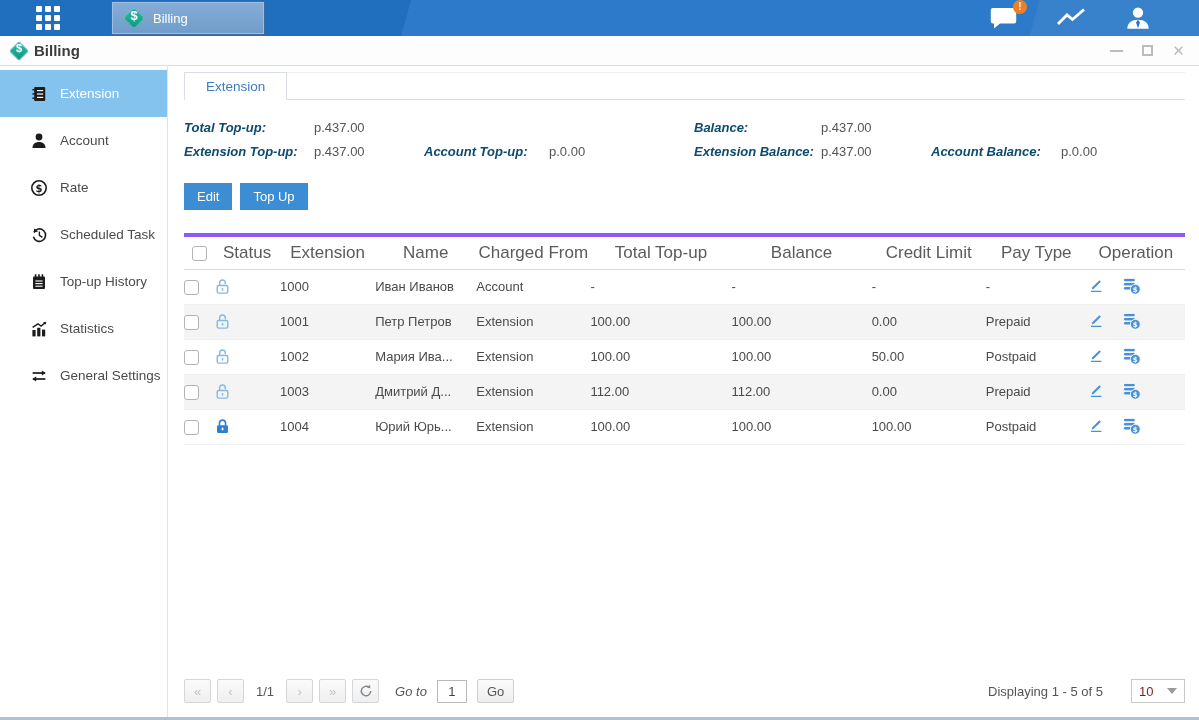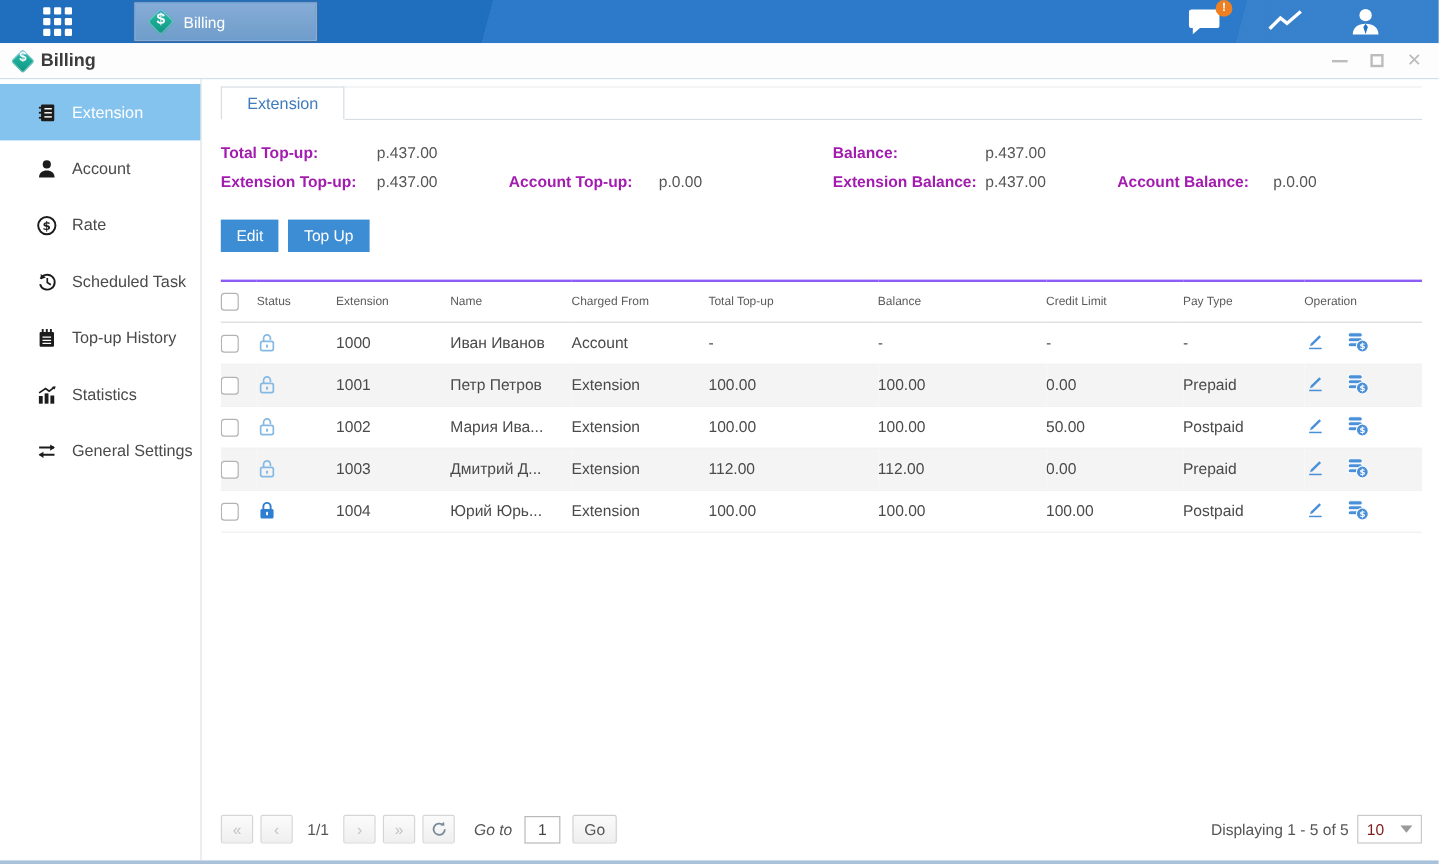--- a/index.html
+++ b/index.html
@@ -48,48 +48,48 @@
   .main { flex:1; display:flex; flex-direction:column; padding:6px 14px 14px 16px; min-height:0; }
 
   
   .tabstrip { display:flex; height:28px; flex:0 0 28px; }
   .tab { padding:0 21px; background:#fff; border:1px solid #d8dee4; border-bottom:1px solid #fff; color:#3f7cbe;
     font-size:13.5px; display:flex; align-items:center; cursor:pointer; position:relative; z-index:1; }
   .tabstrip .rest { flex:1; border-top:1px solid #eceeef; border-bottom:1px solid #d8dee4; }
 
   
   .summary { margin-top:20px; display:grid; grid-template-columns:130px 110px 125px 145px 127px 110px 130px auto; row-gap:9px; align-items:center; }
-  .summary .lbl { font-weight:bold; color:#a21caf; }
+  .summary .lbl { font-weight:bold; color:#0c4a6e;font-style:italic; }
   .summary .val { color:#555; }
 
   
   .btn-row { margin-top:24px; display:flex; gap:8px; }
   .btn { background:#3c8dd3; color:#fff; border:none; border-radius:0; height:27px; padding:0 13px; font-size:13px; cursor:pointer; font-family:inherit; }
 
   
   table { margin-top:23px; width:100%; border-collapse:collapse; table-layout:fixed; }
-  thead th { height:34px; font-weight:normal; color:#5b5b5b; border-top:2px solid #8b5cf6; border-bottom:1px solid #d9d9d9; text-align:left; font-size:10px; }
+  thead th { height:34px; font-weight:normal; color:#5b5b5b; border-top:4px solid #8b5cf6; border-bottom:1px solid #d9d9d9; text-align:center; font-size:17px; }
   tbody td { height:35px; text-align:left; color:#4a4a4a; border-bottom:1px solid #efefef; font-size:13px; overflow:hidden; white-space:nowrap; }
   tbody tr:nth-child(even) { background:#f4f4f4; }
   .checkbox { display:inline-block; width:15px; height:15px; border:1px solid #b3b3b3; border-radius:3px; background:#fff; vertical-align:middle; cursor:pointer; }
   .ops { display:inline-flex; gap:17px; align-items:center; }
   .ops svg { cursor:pointer; }
   .status-cell .lock-open, .status-cell .lock-closed { display:none; vertical-align:middle; }
   .status-cell.status-unlocked .lock-open { display:inline; }
   .status-cell.status-locked .lock-closed { display:inline; }
 
   
   .pagebar { margin-top:auto; display:flex; align-items:center; gap:6px; color:#555; }
   .pg-btn { width:27px; height:24px; background:linear-gradient(#fbfbfb,#efefef); border:1px solid #d6d6d6; border-radius:2px;
     color:#c3c3c3; font-size:13px; display:flex; align-items:center; justify-content:center; cursor:pointer; }
   .pg-ind { margin:0 6px; color:#555; }
   .goto-lbl { margin-left:10px; margin-right:4px;font-style:italic; }
   .goto-input { width:30px; height:23px; border:1px solid #b9b9b9; text-align:center; font-size:13px; font-family:inherit; color:#444; }
   .go-btn { height:24px; padding:0 9px; background:linear-gradient(#fbfbfb,#eee); border:1px solid #cfcfcf; border-radius:2px; color:#555; font-size:13px; cursor:pointer; font-family:inherit; margin-left:4px; }
-  .pagebar .right { margin-left:auto; display:flex; align-items:center; gap:7px; }
+  .pagebar .right { margin-left:auto; display:flex; align-items:center; gap:28px; }
   .pagesize { width:54px; height:24px; border:1px solid #c9c9c9; background:#fff; display:flex; align-items:center; padding:0 7px; cursor:pointer; color:#7f1d1d; }
   .pagesize .tri { margin-left:auto; width:0; height:0; border-left:5px solid transparent; border-right:5px solid transparent; border-top:6px solid #9a9a9a; }
 </style>
 </head>
 <body>
 
 <div class="window">
 
   <div class="topbar">
     <div class="grid-icon">

